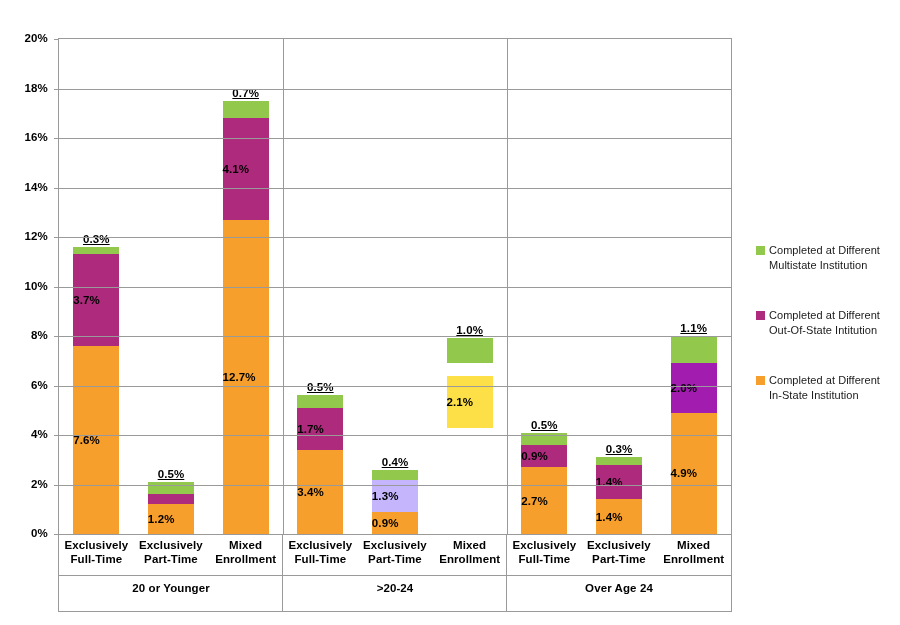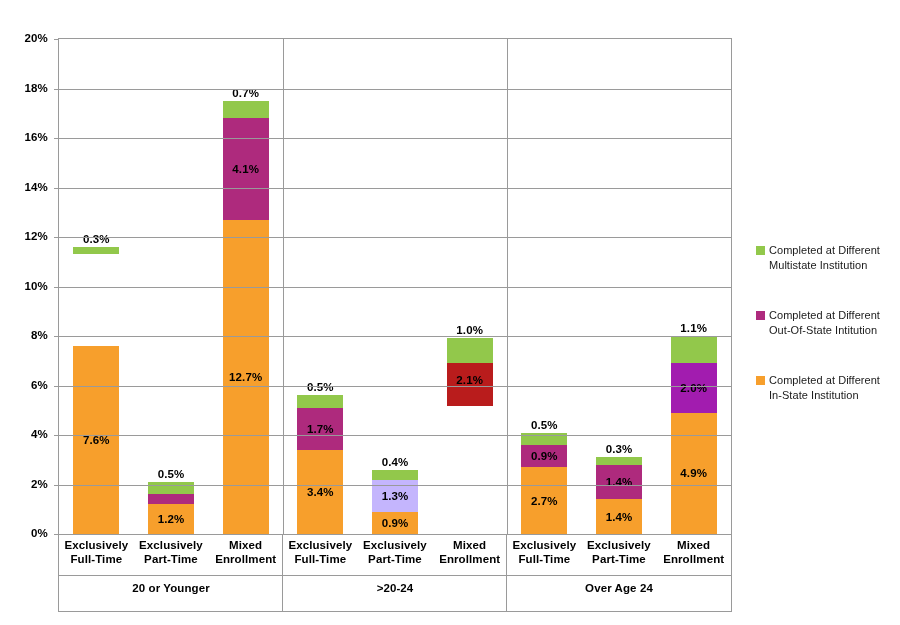--- a/index.html
+++ b/index.html
@@ -84,38 +84,39 @@
   .bar {
     position: absolute;
     bottom: 0;
   }
   .seg {
     position: absolute;
     left: 0;
     width: 100%;
     display: flex;
     align-items: center;
-    justify-content: center;
+    justify-content: flex-start;
   }
   .seg-label {
     font-size: 11.5px;
     font-weight: bold;
     color: #000000;
     white-space: nowrap;
     letter-spacing: 0.1px;
   }
   .top-label {
     position: absolute;
     left: 50%;
     transform: translateX(-50%);
     font-size: 11.5px;
     font-weight: bold;
     color: #000000;
     white-space: nowrap;
     letter-spacing: 0.1px;
+    text-decoration: underline;
   }
 
   
   .cat-layer {
     position: absolute;
     left: 58px;
     top: 534px;
     width: 674px;
     height: 80px;
   }
@@ -215,20 +216,23 @@
       <div class="y-tick-label" style="top: 87.5px;">18%</div>
       <div class="y-tick-label" style="top: 38px;">20%</div>
     </div>
 
   <div class="plot-area">
     <div class="bars-layer">
         <div class="bar" style="left: 14.1867px; width: 46.2933px; height: 287.1px;">
           <div class="seg" style="background: rgb(247, 159, 44); height: 188.1px; bottom: 0px;">
             <span class="seg-label">7.6%</span>
           </div>
+          <div class="seg" style="background: rgb(174, 42, 125); height: 91.575px; bottom: 188.1px;">
+            <span class="seg-label">3.7%</span>
+          </div>
           <div class="top-label" style="bottom: 289.1px;">0.3%</div>
           <div class="seg" style="background: rgb(146, 200, 75); height: 7.425px; bottom: 279.675px;"></div>
         </div>
         <div class="bar" style="left: 88.8533px; width: 46.2933px; height: 51.975px;">
           <div class="seg" style="background: rgb(247, 159, 44); height: 29.7px; bottom: 0px;">
             <span class="seg-label">1.2%</span>
           </div>
           <div class="top-label" style="bottom: 41.6px;">0.4%</div>
           <div class="seg" style="background: rgb(174, 42, 125); height: 9.9px; bottom: 29.7px;"></div>
           <div class="top-label" style="bottom: 53.975px;">0.5%</div>
@@ -258,21 +262,21 @@
           <div class="seg" style="background: rgb(247, 159, 44); height: 22.275px; bottom: 0px;">
             <span class="seg-label">0.9%</span>
           </div>
           <div class="seg" style="background: #c4b5fd; height: 32.175px; bottom: 22.275px;">
             <span class="seg-label">1.3%</span>
           </div>
           <div class="top-label" style="bottom: 66.35px;">0.4%</div>
           <div class="seg" style="background: rgb(146, 200, 75); height: 9.9px; bottom: 54.45px;"></div>
         </div>
         <div class="bar" style="left: 387.52px; width: 46.2933px; height: 195.525px;">
-          <div class="seg" style="background: #b91c1c; height: 51.975px; bottom: 128px;">
+          <div class="seg" style="background: #fde047; height: 51.975px; bottom: 106px;">
             <span class="seg-label">2.1%</span>
           </div>
           <div class="top-label" style="bottom: 197.525px;">1.0%</div>
           <div class="seg" style="background: rgb(146, 200, 75); height: 24.75px; bottom: 170.775px;"></div>
         </div>
         <div class="bar" style="left: 462.187px; width: 46.2933px; height: 101.475px;">
           <div class="seg" style="background: rgb(247, 159, 44); height: 66.825px; bottom: 0px;">
             <span class="seg-label">2.7%</span>
           </div>
           <div class="seg" style="background: rgb(174, 42, 125); height: 22.275px; bottom: 66.825px;">

